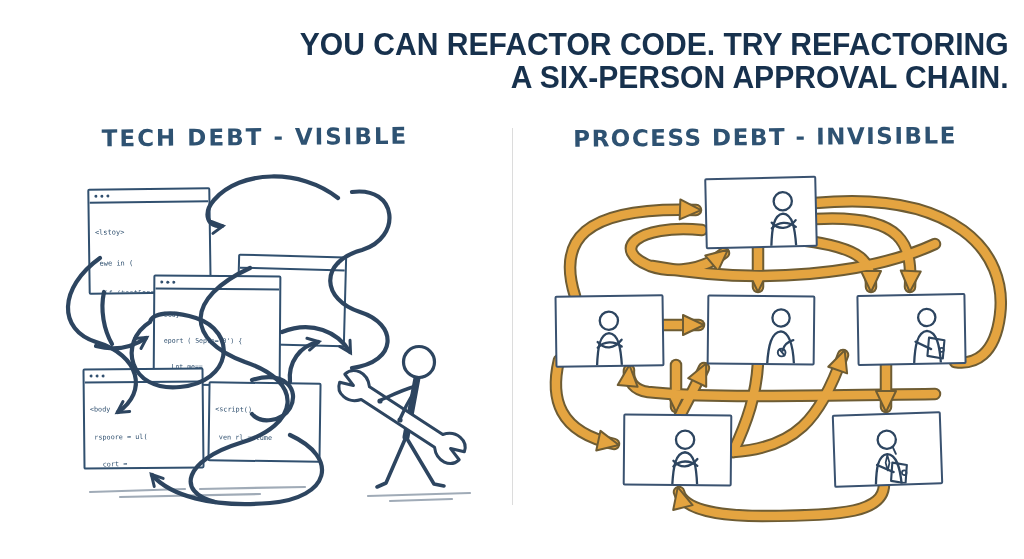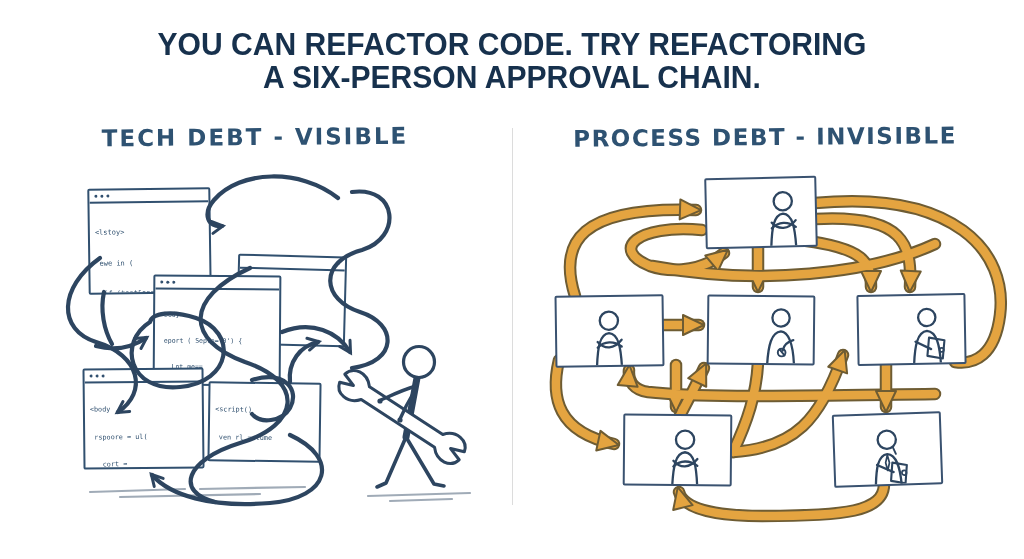--- a/index.html
+++ b/index.html
@@ -1,19 +1,19 @@
 <!DOCTYPE html>
 <html><head>
 <meta charset="utf-8">
 <style>
   html,body{margin:0;padding:0;background:#fff;}
   .stage{position:relative;width:1024px;height:559px;background:#fff;overflow:hidden;
          font-family:"Liberation Sans",sans-serif;}
   
-  .title-block{position:absolute;left:0;right:0;top:28px;text-align:center;z-index:6;
+  .title-block{position:absolute;left:0;right:0;top:28px;text-align:right;z-index:6;
                color:#17314d;font-weight:bold;font-size:31px;line-height:33px;letter-spacing:0px;}
   .title-block .tline{transform:scaleX(.97);}
   .panel-heading{position:absolute;top:124px;z-index:6;text-align:center;
                  font-family:"DejaVu Sans",sans-serif;font-weight:600;font-size:23px;
                  letter-spacing:2px;color:#2e5272;transform:rotate(-.5deg);}
   .panel-heading.left{left:25px;width:460px;}
   .panel-heading.right{left:535px;width:460px;letter-spacing:1.5px;}
   .divider{position:absolute;left:512px;top:128px;width:1px;height:377px;background:#c9c9c9;opacity:.65;z-index:1;}
   
   .code-window{position:absolute;background:#fff;border:2px solid #31506f;border-radius:2px;z-index:2;overflow:hidden;}

